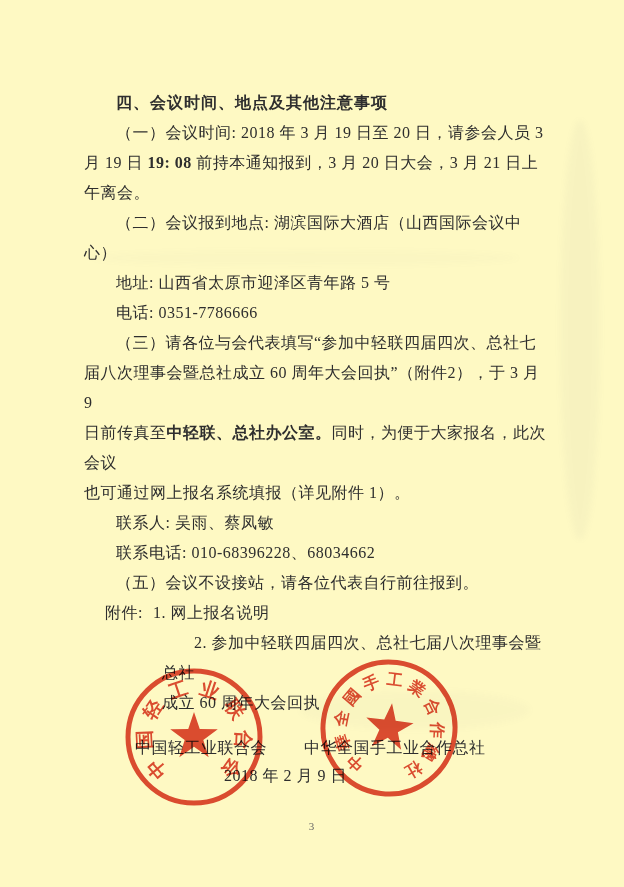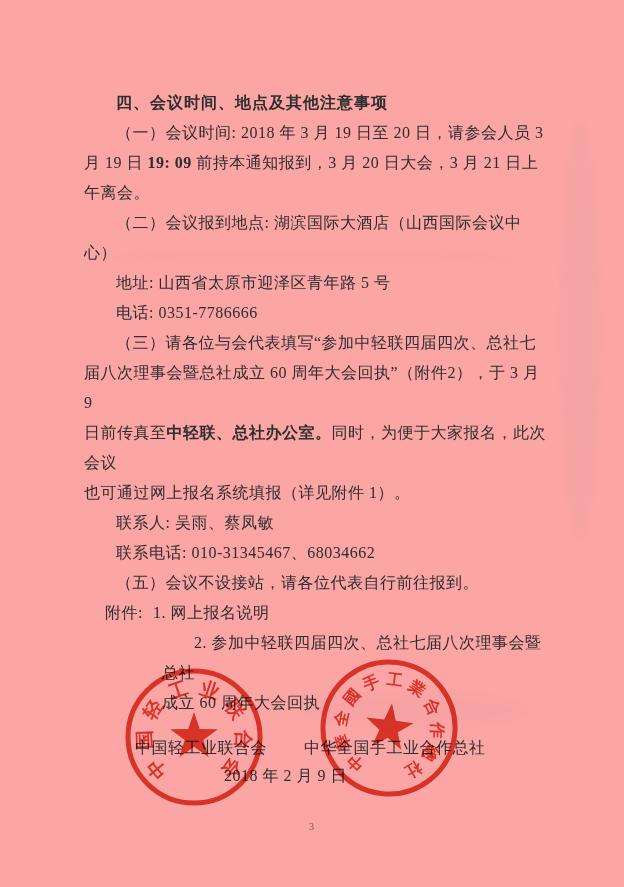--- a/index.html
+++ b/index.html
@@ -1,19 +1,19 @@
 <!DOCTYPE html>
 <html><head>
 <meta charset="utf-8">
 <style>
   html,body{margin:0;padding:0;background:#e8e8e8;}
   .page{
     position:relative;
     width:624px;height:887px;
-    background:#fca5a5;
+    background:#fef9c3;
     overflow:hidden;
     font-family:"Liberation Serif","DejaVu Serif",serif;
     color:#2e2e2e;
   }
   
   .noise{position:absolute;pointer-events:none;filter:blur(3px);opacity:.05;background:#888;border-radius:50%;}
   .n1{left:560px;top:120px;width:40px;height:420px;}
   .n2{left:300px;top:690px;width:230px;height:40px;opacity:.03;}
   .n3{left:90px;top:250px;width:430px;height:16px;opacity:.025;}
 
@@ -51,34 +51,34 @@
 <div class="page">
 
   <div class="noise n1"></div>
   <div class="noise n2"></div>
   <div class="noise n3"></div>
 
   <div class="content">
     <p class="heading">四、会议时间、地点及其他注意事项</p>
 
     <p><span>（一）会议时间: 2018 年 3 月 19 日至 20 日，请参会人员 3
-月 19 日 </span><span class="b">19: 09</span><span> 前持本通知报到，3 月 20 日大会，3 月 21 日上
+月 19 日 </span><span class="b">19: 08</span><span> 前持本通知报到，3 月 20 日大会，3 月 21 日上
 午离会。</span></p>
 
     <p>（二）会议报到地点: 湖滨国际大酒店（山西国际会议中心）</p>
     <p>地址: 山西省太原市迎泽区青年路 5 号</p>
     <p>电话: 0351-7786666</p>
 
     <p><span>（三）请各位与会代表填写“参加中轻联四届四次、总社七
 届八次理事会暨总社成立 60 周年大会回执”（附件2），于 3 月 9
 日前传真至</span><span class="b">中轻联、总社办公室。</span><span>同时，为便于大家报名，此次会议
 也可通过网上报名系统填报（详见附件 1）。</span></p>
 
     <p>联系人: 吴雨、蔡凤敏</p>
-    <p>联系电话: 010-31345467、68034662</p>
+    <p>联系电话: 010-68396228、68034662</p>
 
     <p>（五）会议不设接站，请各位代表自行前往报到。</p>
 
     <div class="attachments">
       <div class="att-line1"><span class="att-label">附件:</span><span>1. 网上报名说明</span></div>
       <p class="att-item2">2. 参加中轻联四届四次、总社七届八次理事会暨总社
 成立 60 周年大会回执</p>
     </div>
   </div>
 

